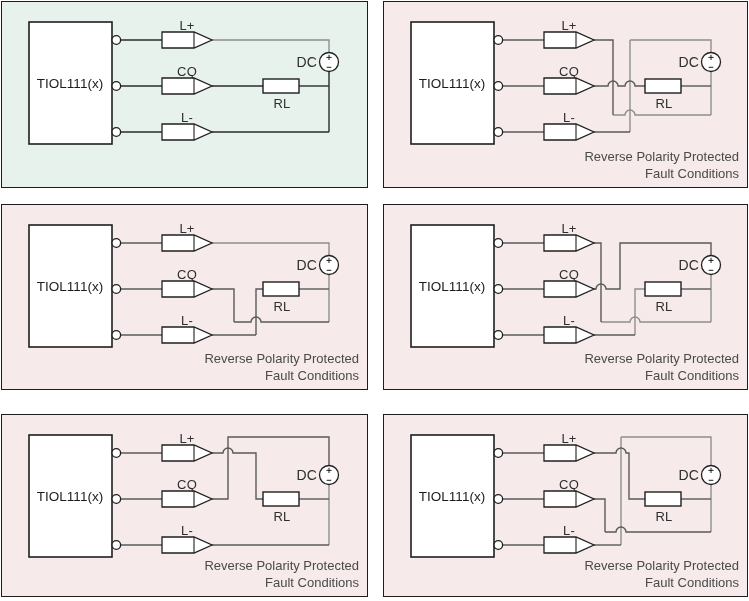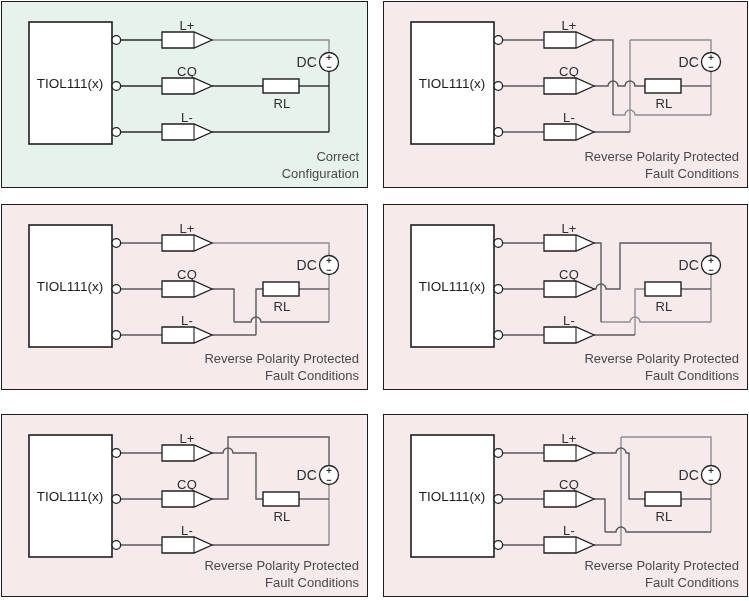--- a/index.html
+++ b/index.html
@@ -50,24 +50,20 @@
         <circle cx="327" cy="60" r="9.5" fill="#ffffff" stroke="#1f1f1f" stroke-width="1.3"></circle>
         <path d="M324.4 55.4 H329.6 M327 52.8 V58" stroke="#1f1f1f" stroke-width="1" fill="none"></path>
         <path d="M324.7 65.3 H329.3" stroke="#1f1f1f" stroke-width="1" fill="none"></path>
       </svg>
     <span class="ic">TIOL111(x)</span>
     <span class="lbl" style="left:185px;top:23px">L+</span>
     <span class="lbl" style="left:185px;top:69px">CQ</span>
     <span class="lbl" style="left:185px;top:115px">L-</span>
     <span class="lbl dc" style="left:315px;top:60px">DC</span>
     <span class="lbl" style="left:280px;top:101px">RL</span>
-    <div class="caption">
-      <span>Correct</span><br>
-      <span>Configuration</span>
-    </div>
   </div>
 
   <div class="panel p-r1c2" style="background: rgb(246, 234, 234);">
     <svg width="367" height="186">
         <path d="M229 113 H241 a5 5 0 0 1 10 0 H327" fill="none" stroke="#8f8f8f" stroke-width="1.4"></path>
         <path d="M246 38 H327 V50.5" fill="none" stroke="#8f8f8f" stroke-width="1.4"></path>
         <path d="M246 38 V130" fill="none" stroke="#8f8f8f" stroke-width="1.4"></path>
         <path d="M327 69.5 V113" fill="none" stroke="#8f8f8f" stroke-width="1.4"></path>
         <path d="M210 38 H229 V113" fill="none" stroke="#5a5a5a" stroke-width="1.4"></path>
         <path d="M210 84 H224 a5 5 0 0 1 10 0 H241 a5 5 0 0 1 10 0 H261" fill="none" stroke="#5a5a5a" stroke-width="1.4"></path>

